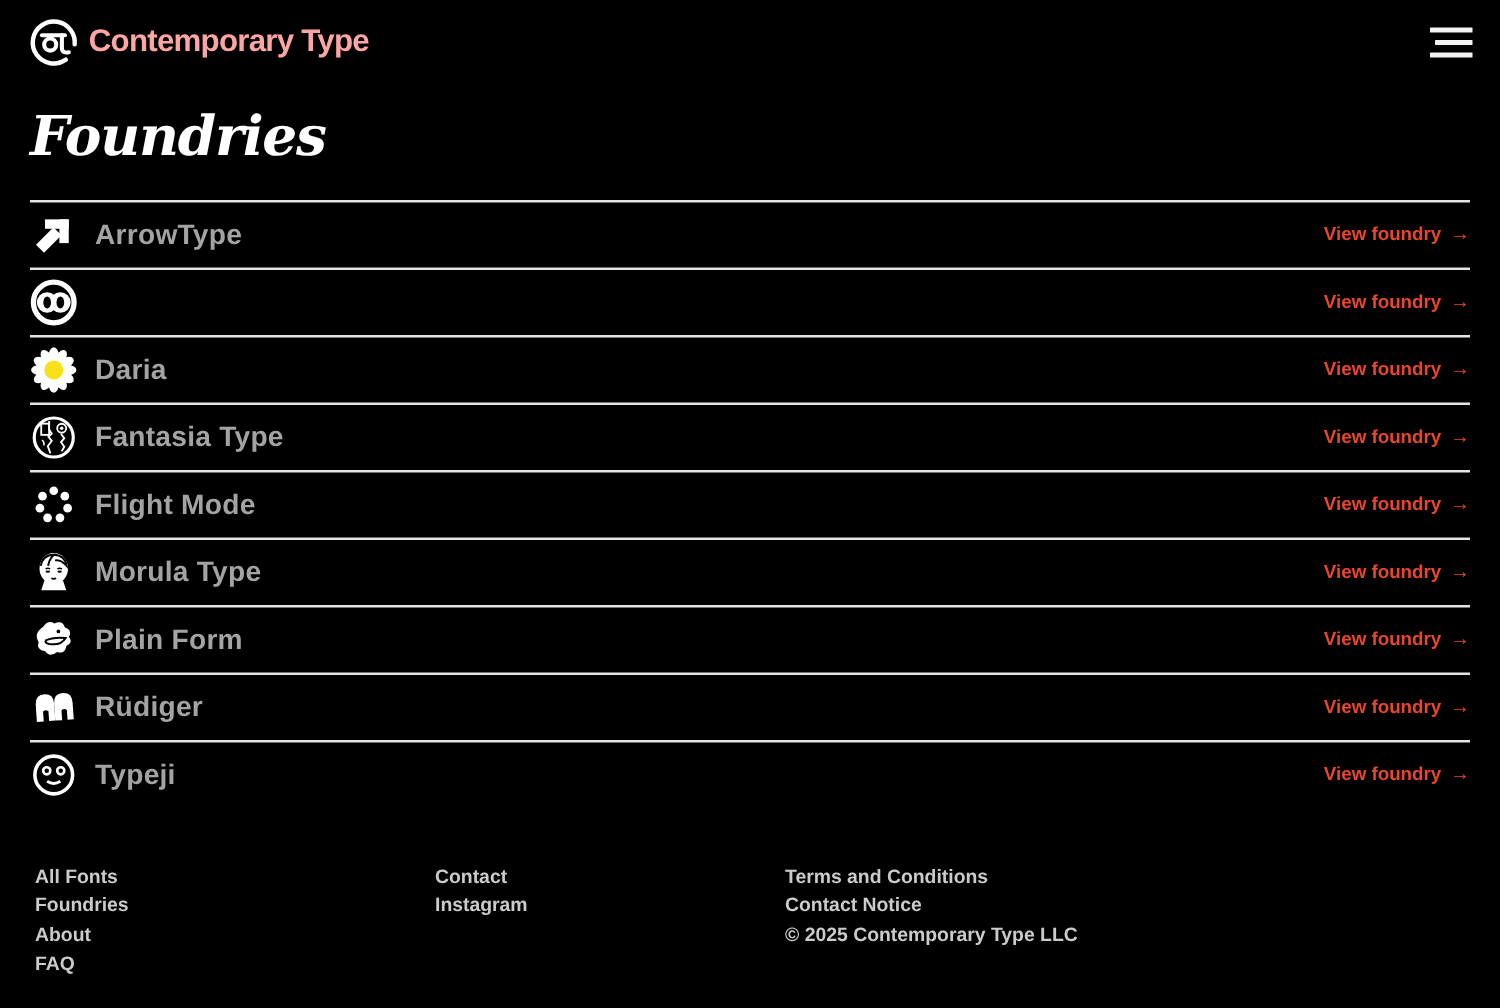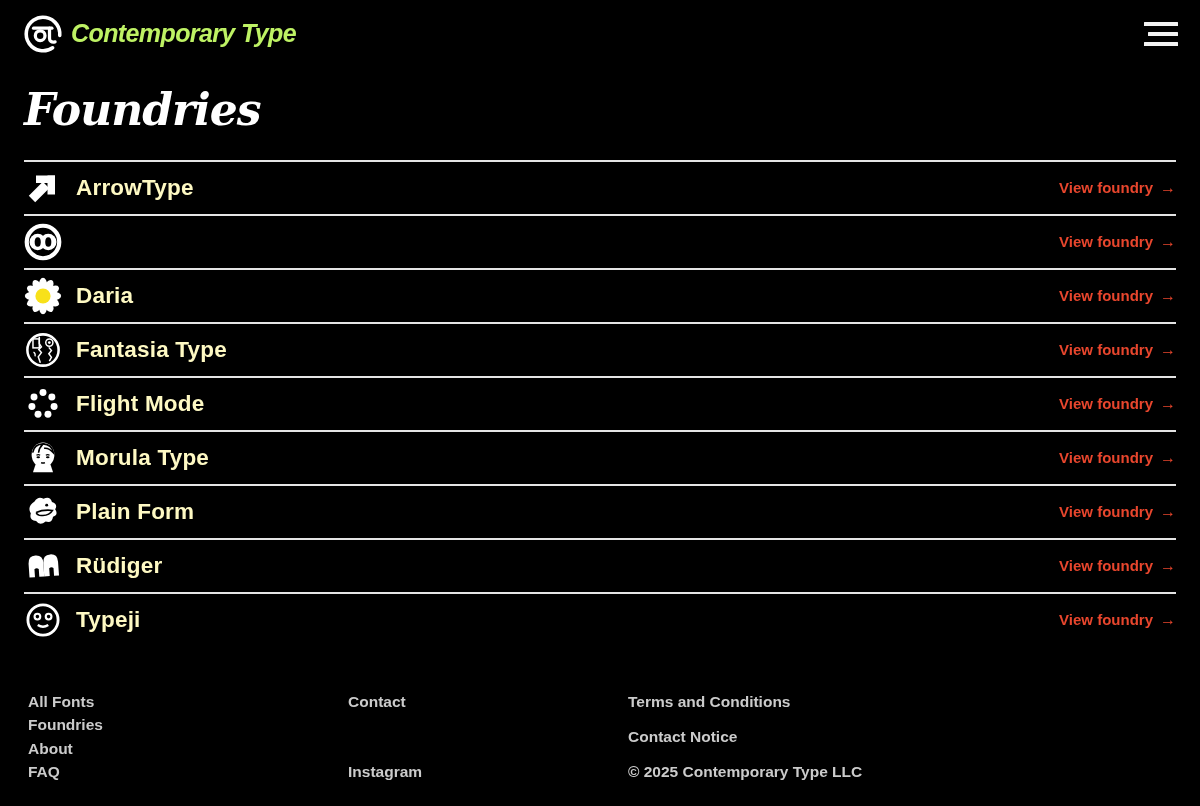--- a/index.html
+++ b/index.html
@@ -12,21 +12,21 @@
   .page { width:1200px; height:806px; position:relative; background:#000; }
 
   
   .header {
     display:flex; align-items:center; justify-content:space-between;
     padding:11px 22px 0 22px; height:56px;
   }
   .brand { display:flex; align-items:center; gap:7px; cursor:pointer; }
   .brand-mark svg { display:block; }
   .brand-name {
-    font-size:25px; font-weight:700; letter-spacing:-0.6px; color:#bef264;font-style:italic;
+    font-size:25px; font-weight:700; letter-spacing:-0.6px; color:#fca5a5;
   }
   .hamburger {
     width:34px; height:26px; display:flex; flex-direction:column;
     justify-content:space-between; align-items:flex-end; cursor:pointer; padding:1px 0;
   }
   .hamburger .bar { height:4px; background:#f2f2f2; width:100%; border-radius:0.5px; }
   .hamburger .bar.mid { width:88%; }
 
   
   .page-title {
@@ -39,35 +39,35 @@
   
   .foundry-list { margin:25px 24px 0 24px; }
   .foundry-row {
     display:flex; align-items:center; height:54px;
     border-top:2px solid #e4e4e4;
     cursor:pointer;
   }
   .foundry-icon { width:38px; height:38px; flex:0 0 38px; display:flex; align-items:center; justify-content:center; }
   .foundry-icon svg { display:block; }
   .foundry-name {
-    margin-left:14px; font-size:22.5px; font-weight:700; letter-spacing:0.2px; color:#fef9c3;
+    margin-left:14px; font-size:22.5px; font-weight:700; letter-spacing:0.2px; color:#a3a3a3;
   }
   .foundry-link {
     margin-left:auto; display:flex; gap:7px;
     font-size:15px; font-weight:700; text-decoration:none;
   }
   .foundry-link .arrow { font-weight:400; font-size:16px; position:relative; top:-0.5px; }
 
   
   .footer {
     position:absolute; left:0; right:0; top:690px;
     display:flex; padding:0 28px;
     font-size:15.5px; font-weight:600; line-height:23.3px; color:#cbcbcb;
   }
-  .footer-col { display:flex; flex-direction:column;justify-content:space-between; }
+  .footer-col { display:flex; flex-direction:column; }
   .footer-col.c1 { width:320px; }
   .footer-col.c2 { width:280px; }
   .footer-col a, .footer-col span { color:#cbcbcb; text-decoration:none; }
   .footer-col a { cursor:pointer; }
 </style>
 </head>
 <body>
 
 <div class="page">
 

